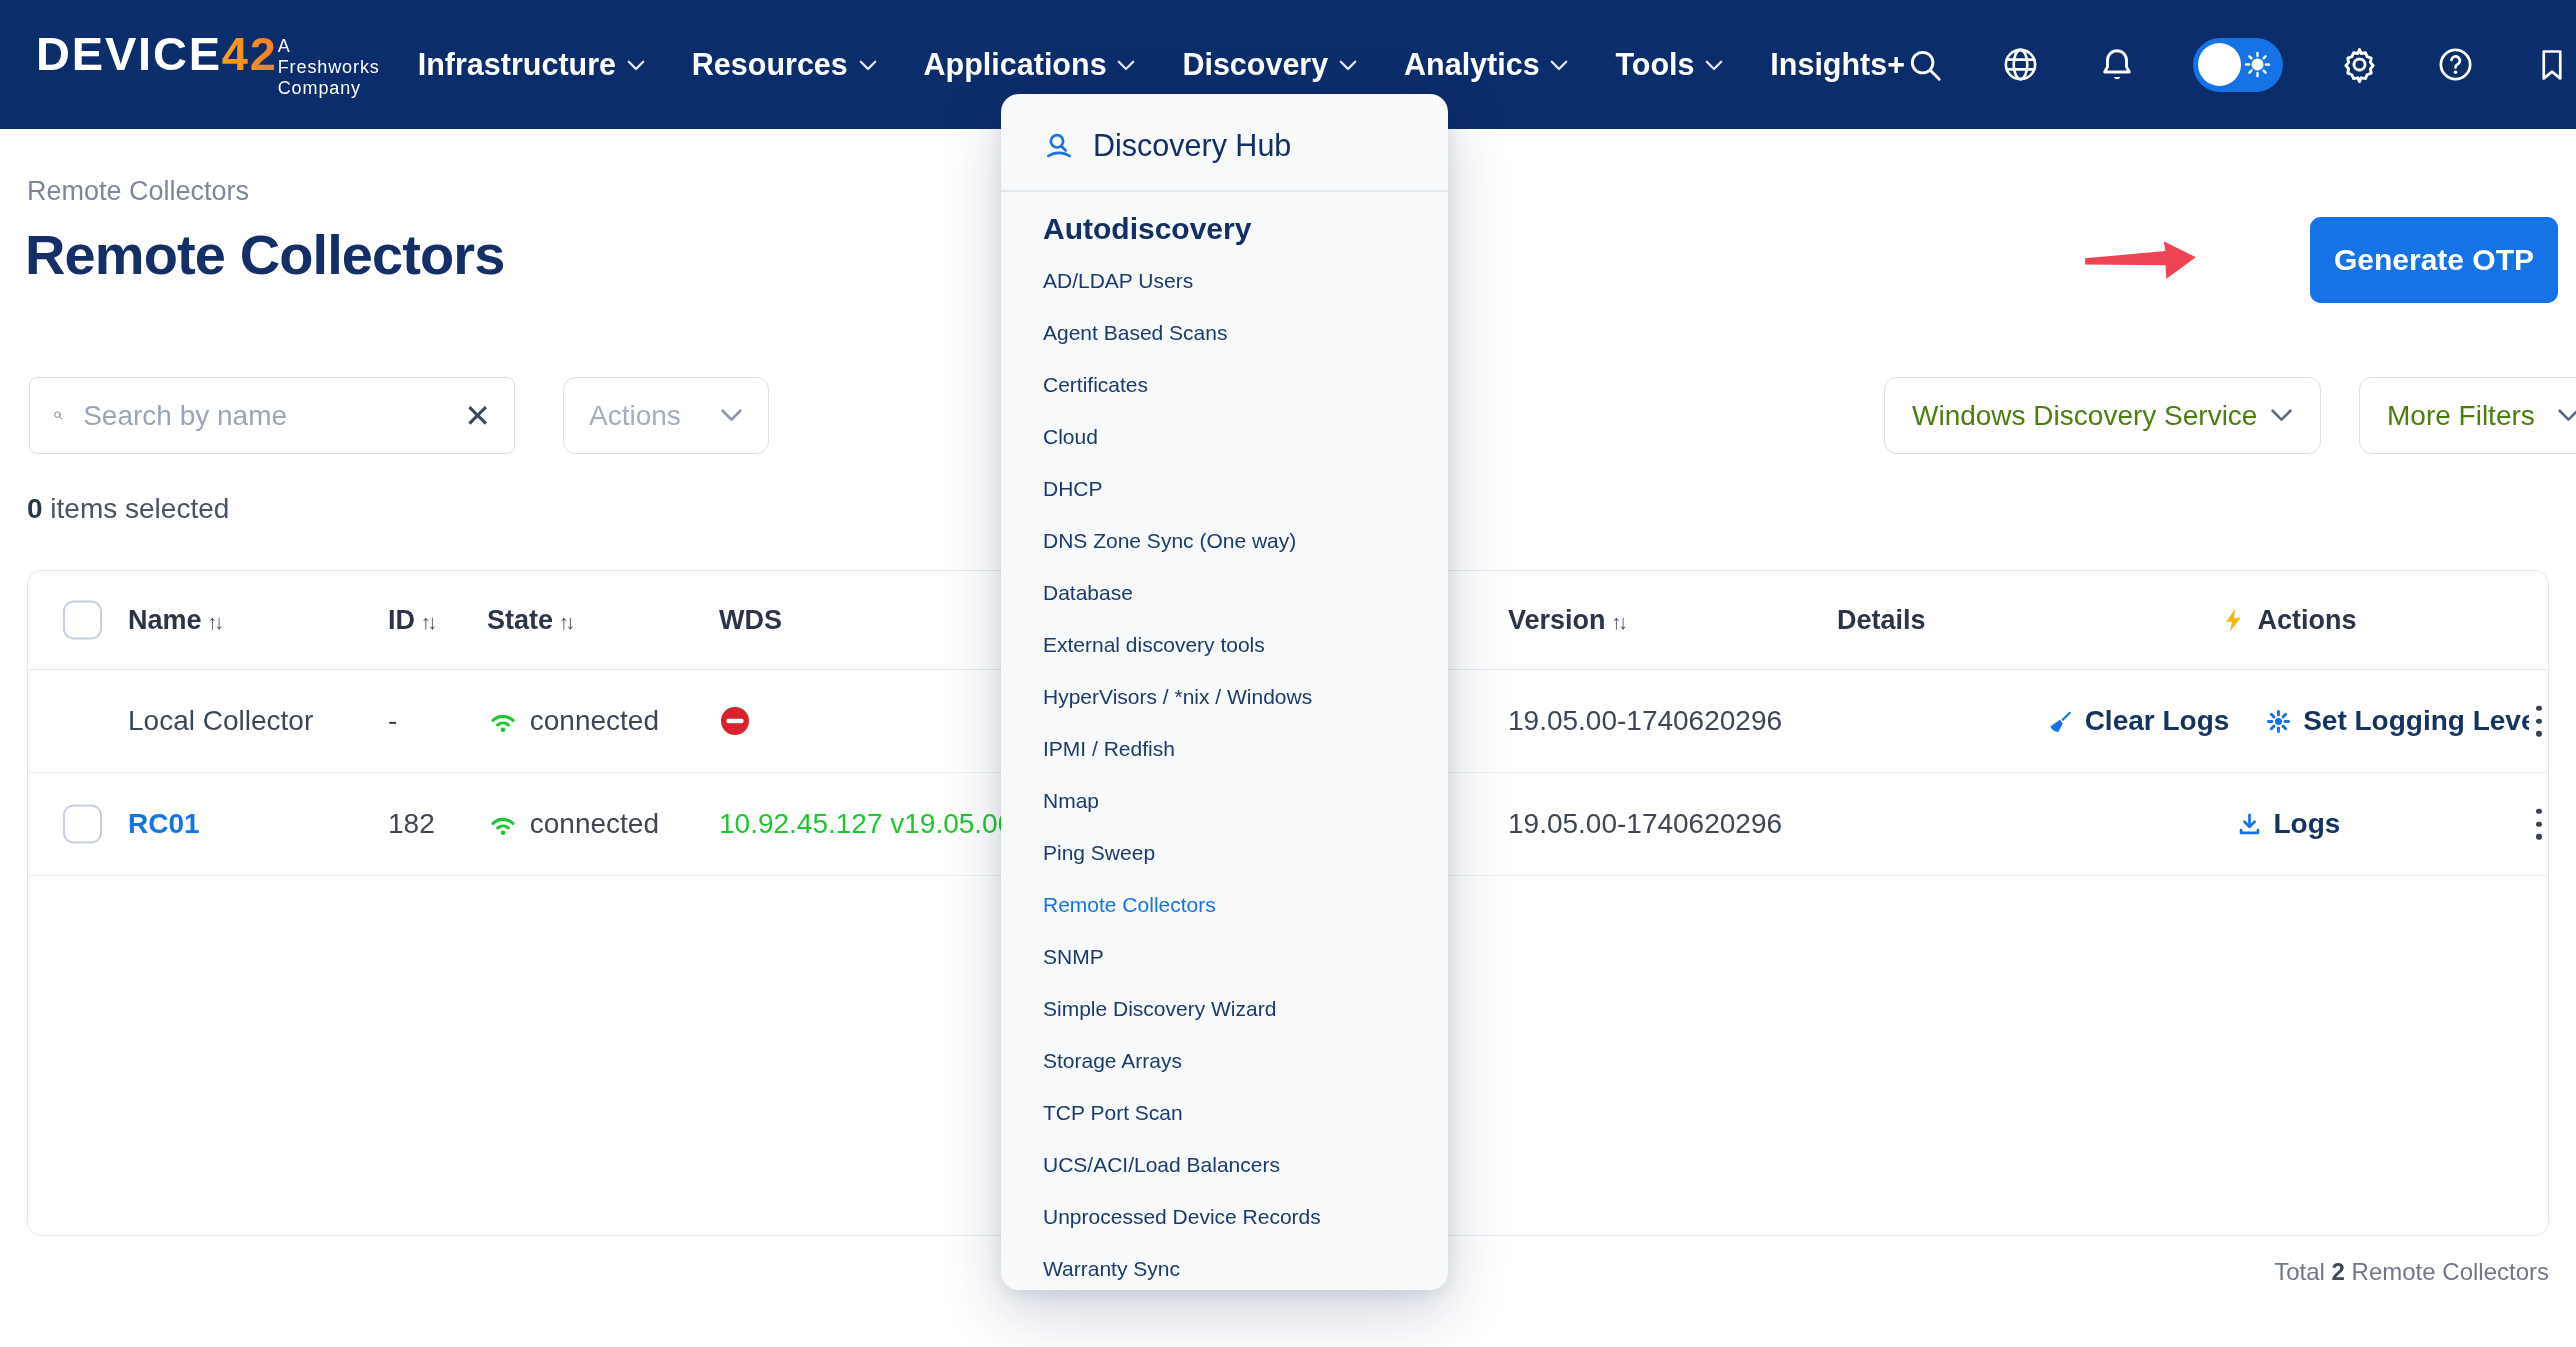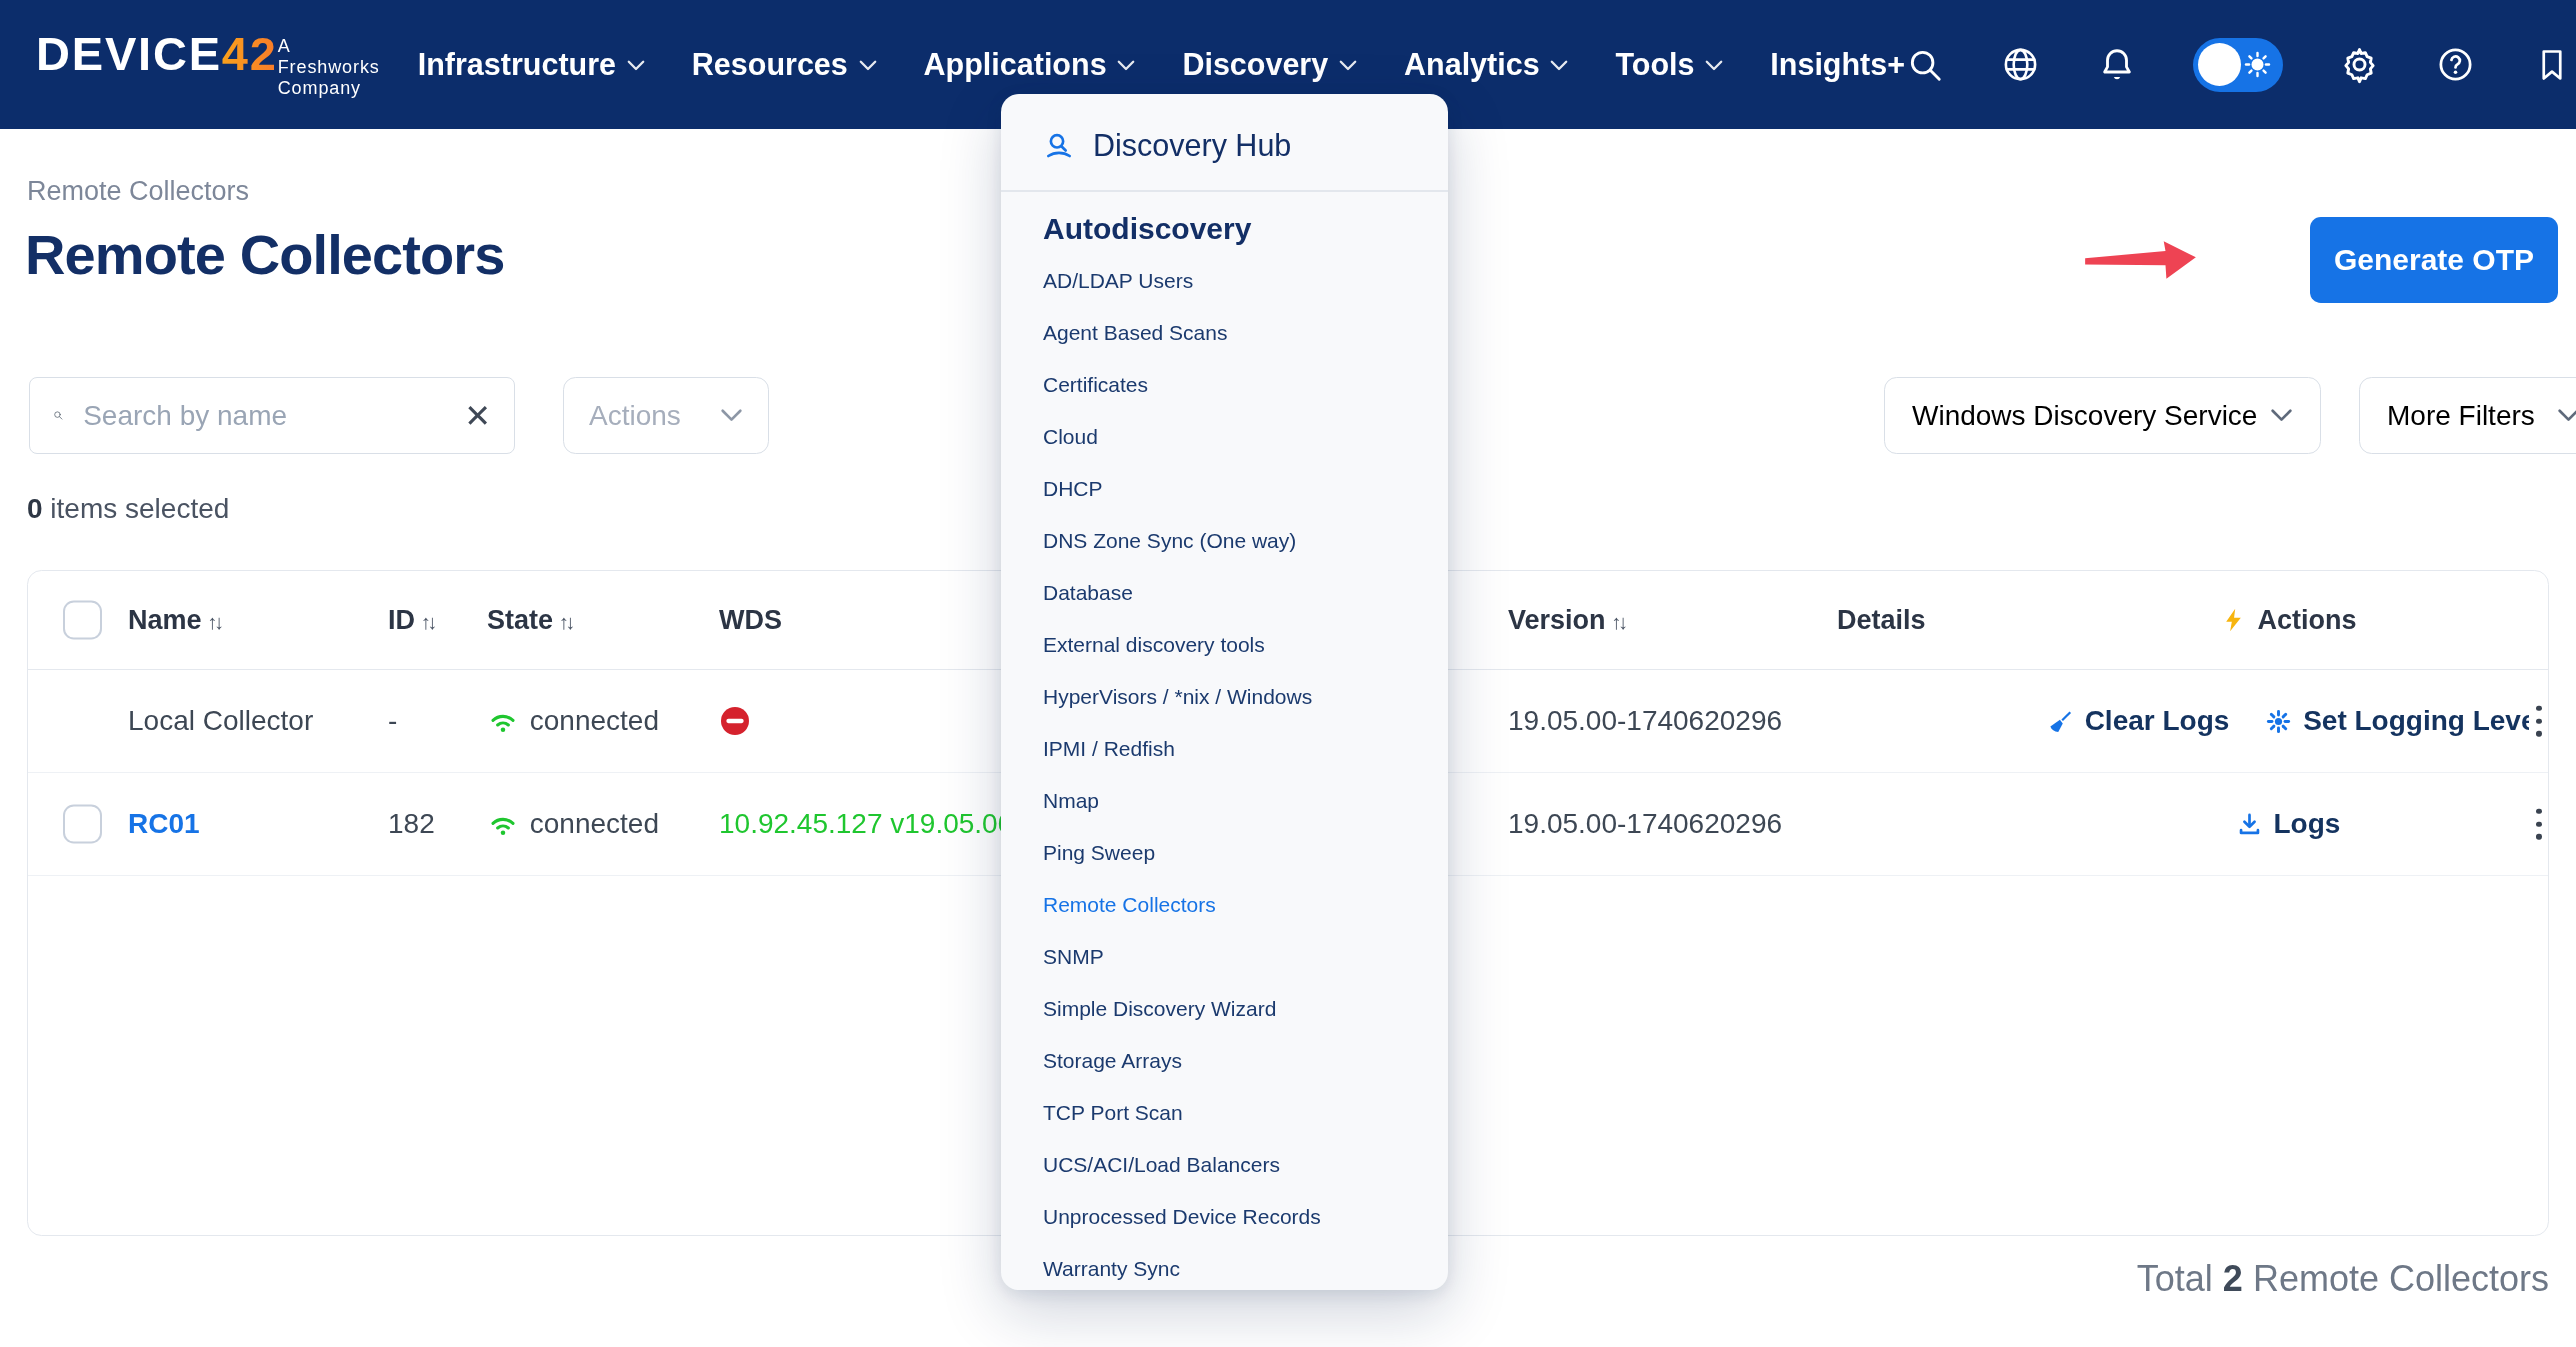--- a/index.html
+++ b/index.html
@@ -61,21 +61,21 @@
   .actions-btn {
     left:563px; top:377px; width:206px; height:77px; background:#fff;
     border:1.8px solid #d9dfe7; border-radius:12.6px; display:flex; align-items:center;
     justify-content:space-between; padding:0 25px; cursor:pointer;
   }
   .actions-btn .lbl { font-size:28px; color:#a6aebc; }
   .filter-btn {
     top:377px; height:77px; background:#fff; border:1.8px solid #d9dfe7; border-radius:12.6px;
     display:flex; align-items:center; justify-content:space-between; padding:0 27px; cursor:pointer;
   }
-  .filter-btn .lbl { font-size:28px; color:#000000; }
+  .filter-btn .lbl { font-size:28px; color:#4d7c0f; }
   .filter-1 { left:1884px; width:437px; }
   .filter-2 { left:2359px; width:249px; }
   .selected-line { left:27px; top:493px; font-size:28px; color:#4a5362; }
   .selected-line b { color:#2e3745; }
 
   
   .table {
     left:27px; top:570px; width:2522px; height:666px; background:#ffffff;
     border:1.8px solid #e4e8ee; border-radius:14.4px;
   }
@@ -91,21 +91,21 @@
   .checkbox { width:39px; height:39px; border:2.7px solid #c8d0dc; border-radius:10.8px; background:#fff; cursor:pointer; }
   .td { font-size:28px; color:#3d4754; }
   .link-name { font-size:28px; color:#1673e6; font-weight:600; cursor:pointer; }
   .wds-text { font-size:28px; color:#1fc62f; font-weight:500; }
   .d-link { display:flex; align-items:center; gap:10.8px; cursor:pointer; }
   .d-link .d-lbl { font-size:28px; font-weight:600; color:#14335f; white-space:nowrap; }
   .d-clip { max-width:226px; overflow:hidden; }
   .kebab { display:flex; flex-direction:column; gap:7.2px; }
   .kebab i { width:5.4px; height:5.4px; border-radius:50%; background:#3a4350; }
 
-  .total-line { right:27px; top:1258px; font-size:36px; color:#6e7887; }
+  .total-line { right:27px; top:1258px; font-size:24px; color:#6e7887; }
   .total-line b { color:#3f4a59; }
 
   
   .dd-panel {
     position:absolute; left:1001px; top:94px; width:447px; height:1196px;
     background:#f8f9fb; border-radius:18px; z-index:50;
     box-shadow:0 21.5px 63px rgba(13,35,80,.20), 0 3.6px 16px rgba(13,35,80,.10);
     padding-top:21.5px;
   }
   .dd-hub { display:flex; align-items:center; gap:18px; padding:12.6px 0 14.4px 42px; cursor:pointer; }

